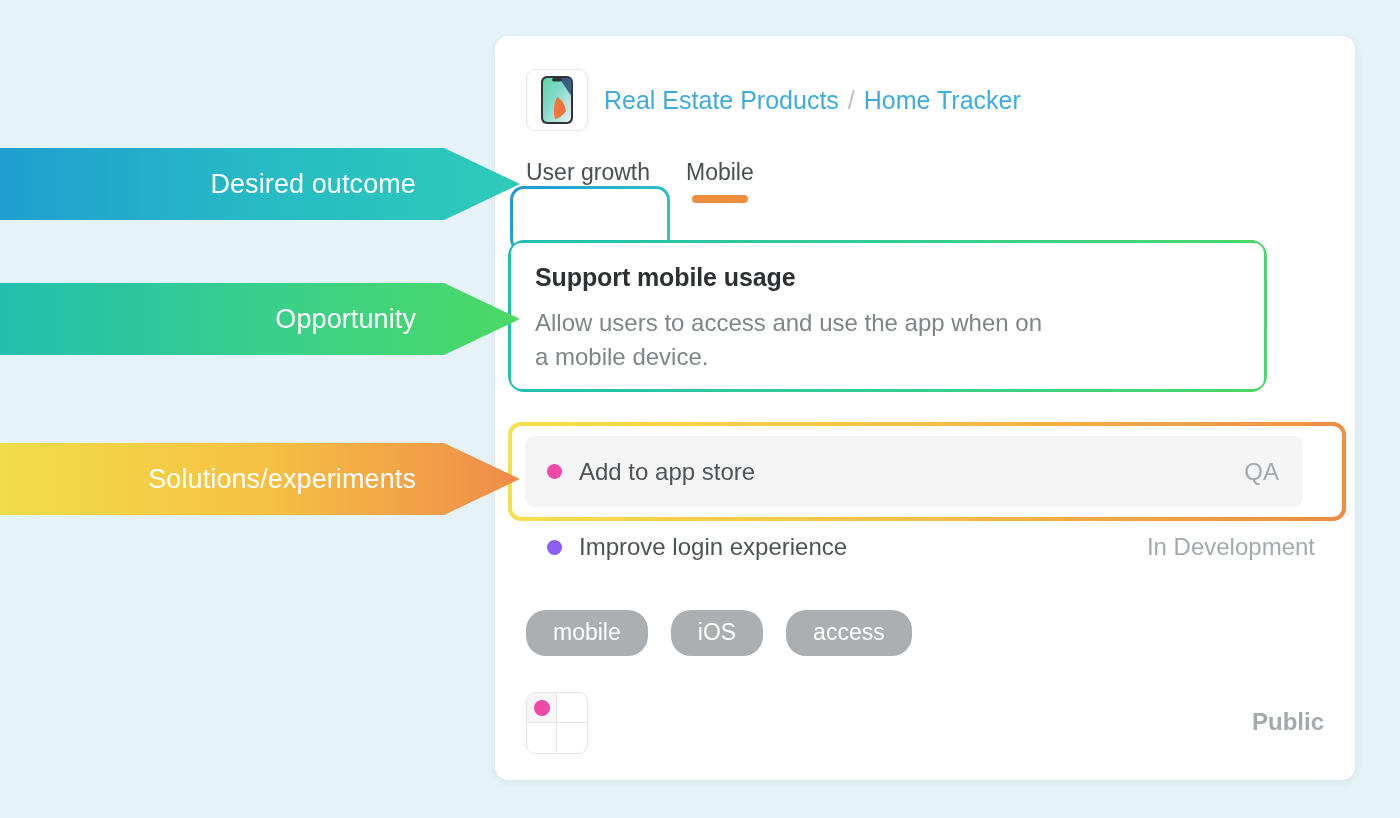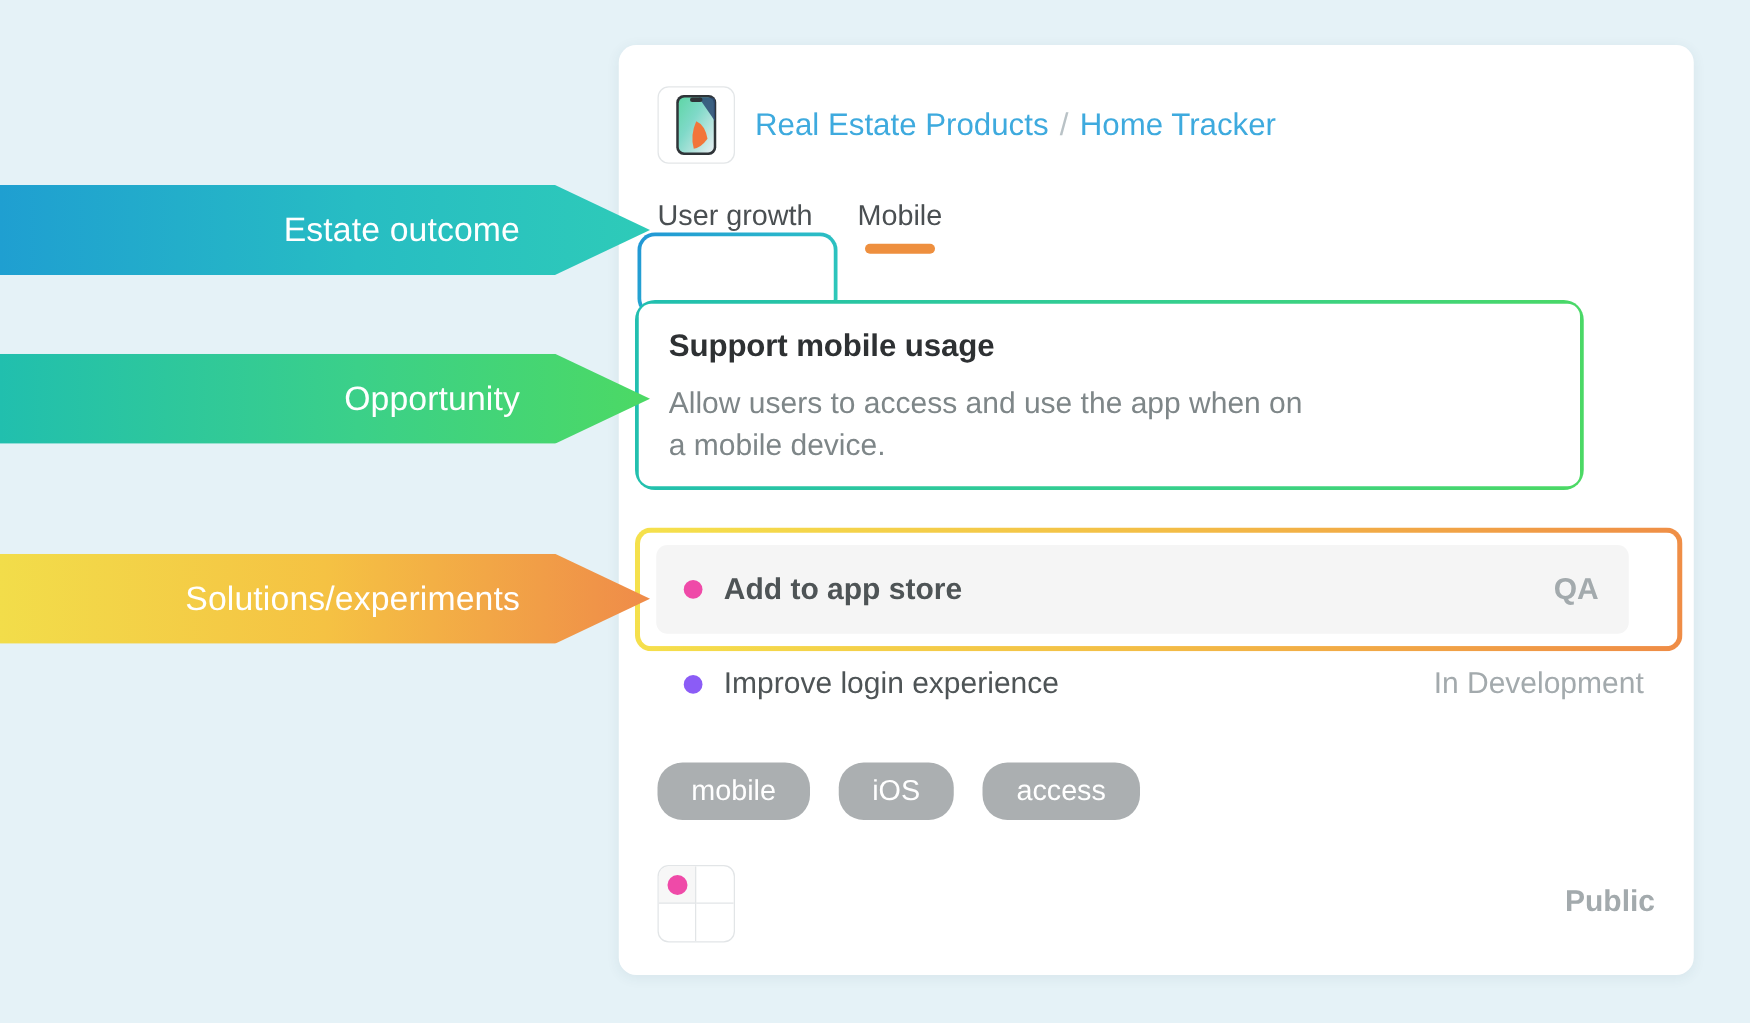--- a/index.html
+++ b/index.html
@@ -136,21 +136,20 @@
       linear-gradient(100deg, #f5e14c 0%, #f3bd46 50%, #ef8c46 100%) border-box;
   }
   #solution-row-0 {
     position: absolute;
     left: 30px; top: 400px;
     width: 778px; height: 71px;
     background: #f5f5f5;
     border-radius: 9px;
     display: flex; align-items: center;
     padding: 0 24px 0 22px;
-    font-weight: bold;
   }
   #solution-row-1 {
     position: absolute;
     left: 30px; top: 487px;
     width: 790px; height: 48px;
     display: flex; align-items: center;
     padding: 0 0 0 22px;
   }
   .sol-dot { width: 15px; height: 15px; border-radius: 50%; flex: none; }
   .sol-name { font-size: 24px; color: #4e5456; margin-left: 17px; }
@@ -200,21 +199,21 @@
     font-size: 24px; color: #a3aaad; font-weight: bold;
   }
 </style>
 </head>
 <body>
 
 <div id="root">
 
   <div class="annot" id="annot-outcome">
     <div class="annot-body"></div>
-    <span class="annot-label">Estate outcome</span>
+    <span class="annot-label">Desired outcome</span>
   </div>
 
   <div class="annot" id="annot-solutions">
     <div class="annot-body"></div>
     <span class="annot-label">Solutions/experiments</span>
   </div>
 
   <div class="annot" id="annot-opportunity">
     <div class="annot-body"></div>
     <span class="annot-label">Opportunity</span>

